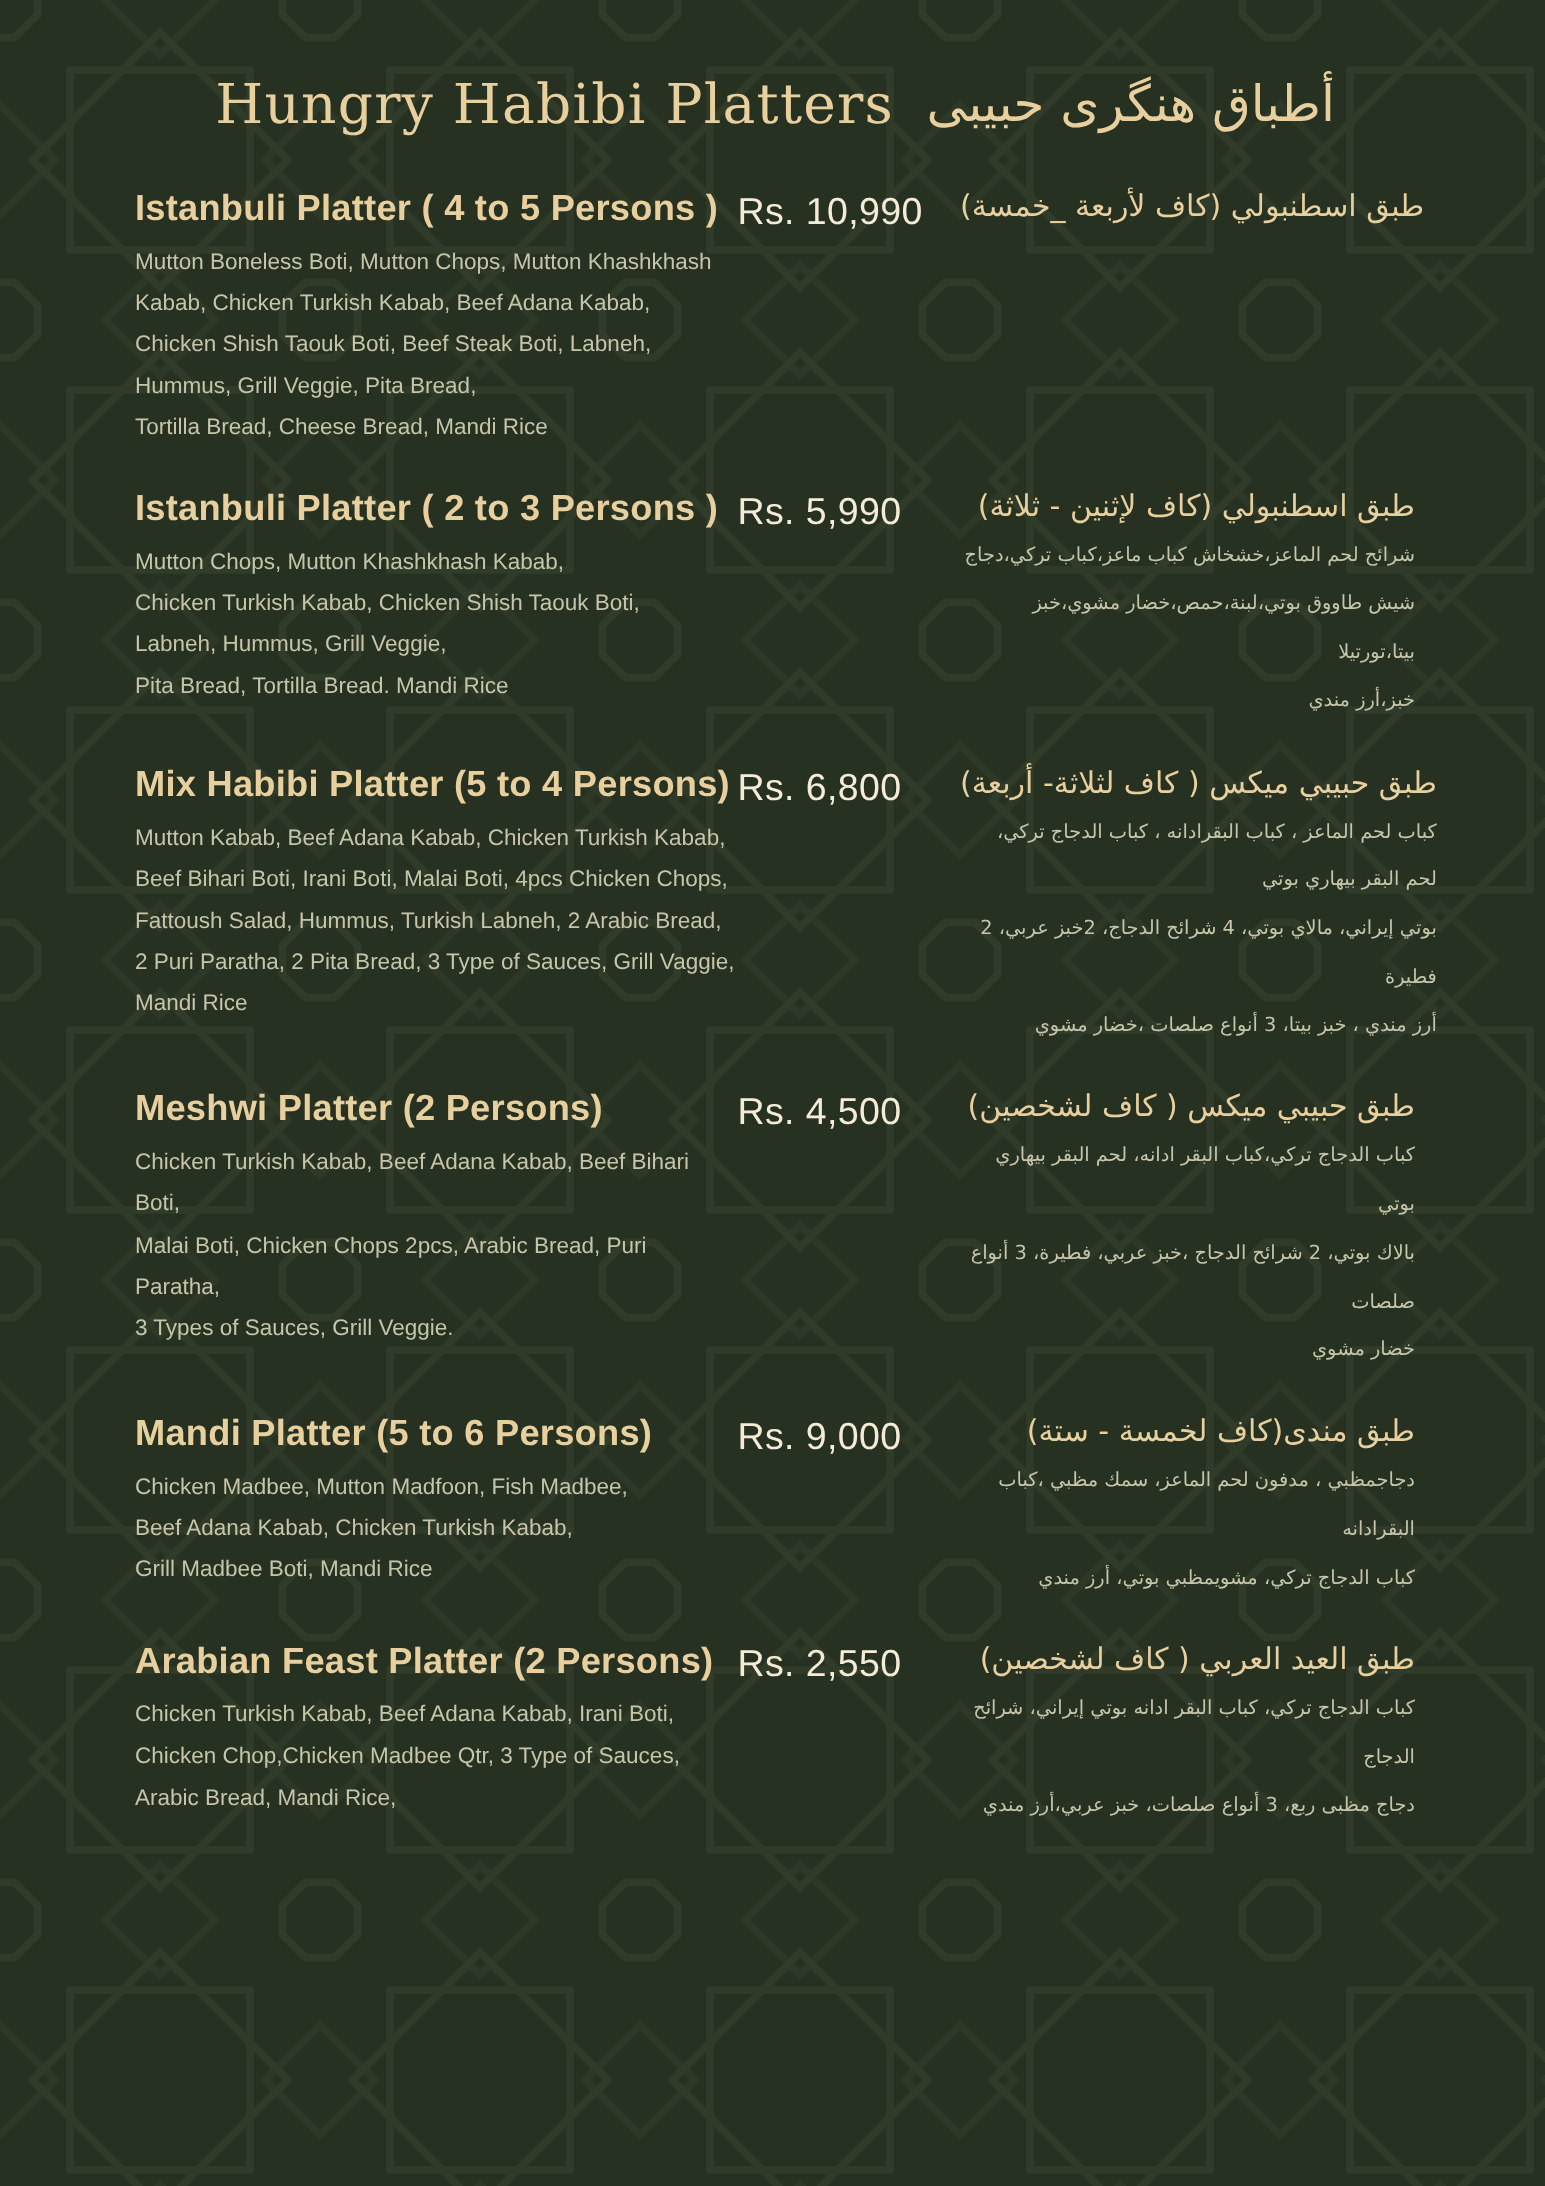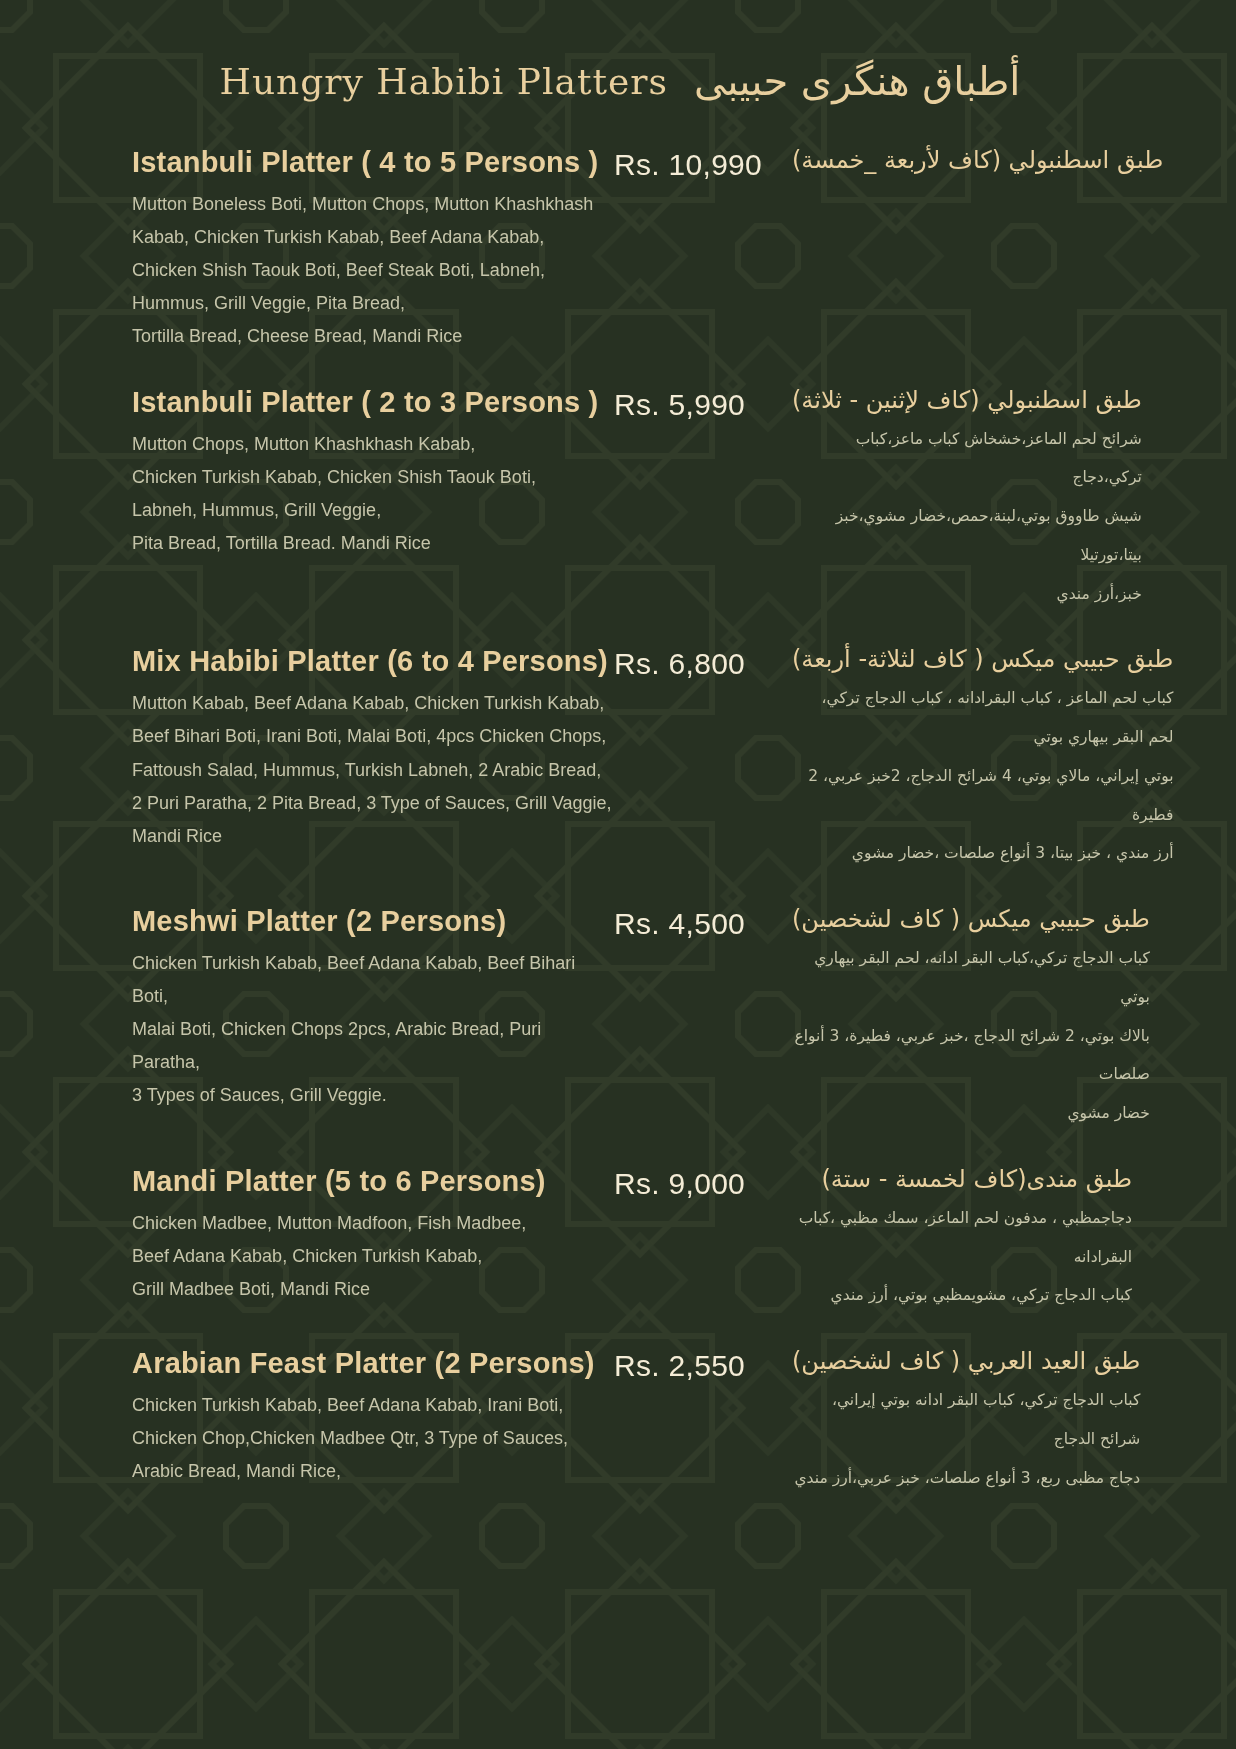--- a/index.html
+++ b/index.html
@@ -31,38 +31,37 @@
   header.menu-header{
     text-align:center;
     margin-bottom:42px;
   }
   .title-line{
     display:inline-flex;align-items:center;gap:26px;
     font-weight:500;
   }
   .title-en{
     font-family:"DejaVu Serif",serif;
-    font-size:36px;letter-spacing:1px;
+    font-size:44px;letter-spacing:1px;
     color:var(--accent-gold);
     white-space:nowrap;
   }
   .title-ar{
     font-family:"DejaVu Sans",sans-serif;
     font-size:40px;
     color:var(--accent-gold);
     white-space:nowrap;
     direction:rtl;
   }
   main.menu-items{display:block;}
   section.item{
     display:grid;
     grid-template-columns:482px 178px 1fr;
     align-items:start;
     margin-bottom:32px;
-    margin-left:24px;
   }
   .name-en{
     font-size:29px;font-weight:600;letter-spacing:.2px;
     color:var(--accent-gold);
     margin-bottom:9px;
     white-space:nowrap;
   }
   .desc-en{
     font-size:18px;font-weight:400;
     color:var(--desc-muted);
@@ -158,21 +157,21 @@
       <div class="col-ar" dir="rtl">
         <h2 class="name-ar">طبق اسطنبولي (كاف لإثنين - ثلاثة)</h2>
         <p class="desc-ar">شرائح لحم الماعز،خشخاش كباب ماعز،كباب تركي،دجاج
 شيش طاووق بوتي،لبنة،حمص،خضار مشوي،خبز بيتا،تورتيلا
 خبز،أرز مندي</p>
       </div>
     </section>
 
     <section class="item">
       <div class="col-en">
-        <h2 class="name-en">Mix Habibi Platter (6 to 4 Persons)</h2>
+        <h2 class="name-en">Mix Habibi Platter (5 to 4 Persons)</h2>
         <p class="desc-en">Mutton Kabab, Beef Adana Kabab, Chicken Turkish Kabab,
 Beef Bihari Boti, Irani Boti, Malai Boti,  4pcs Chicken Chops,
 Fattoush Salad, Hummus, Turkish Labneh, 2 Arabic Bread,
 2 Puri Paratha, 2 Pita Bread, 3 Type of Sauces, Grill Vaggie,
 Mandi Rice</p>
       </div>
       <div class="col-price">
         <div class="price">Rs. 6,800</div>
       </div>
       <div class="col-ar" dir="rtl">

